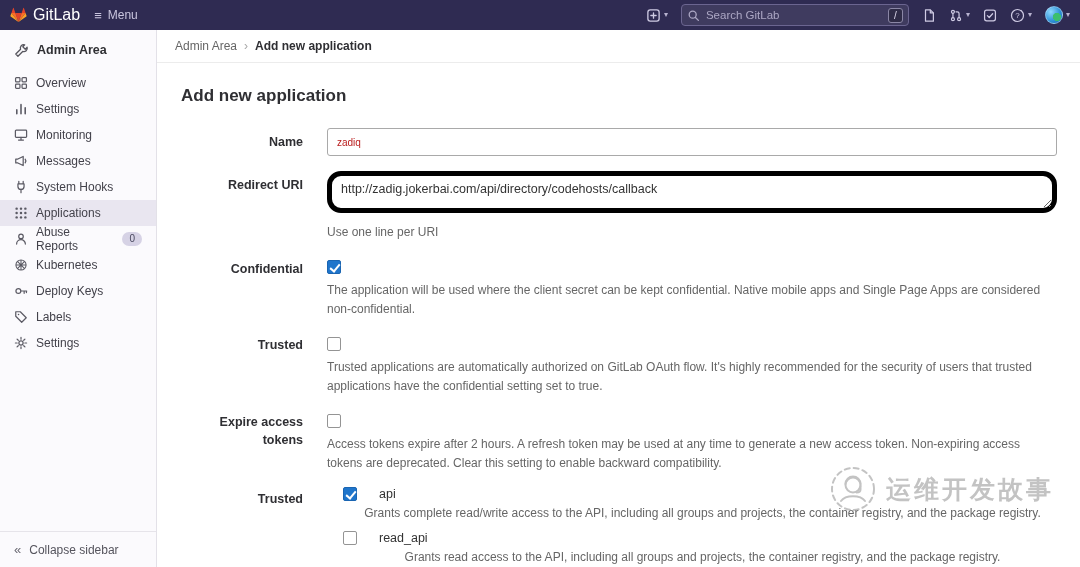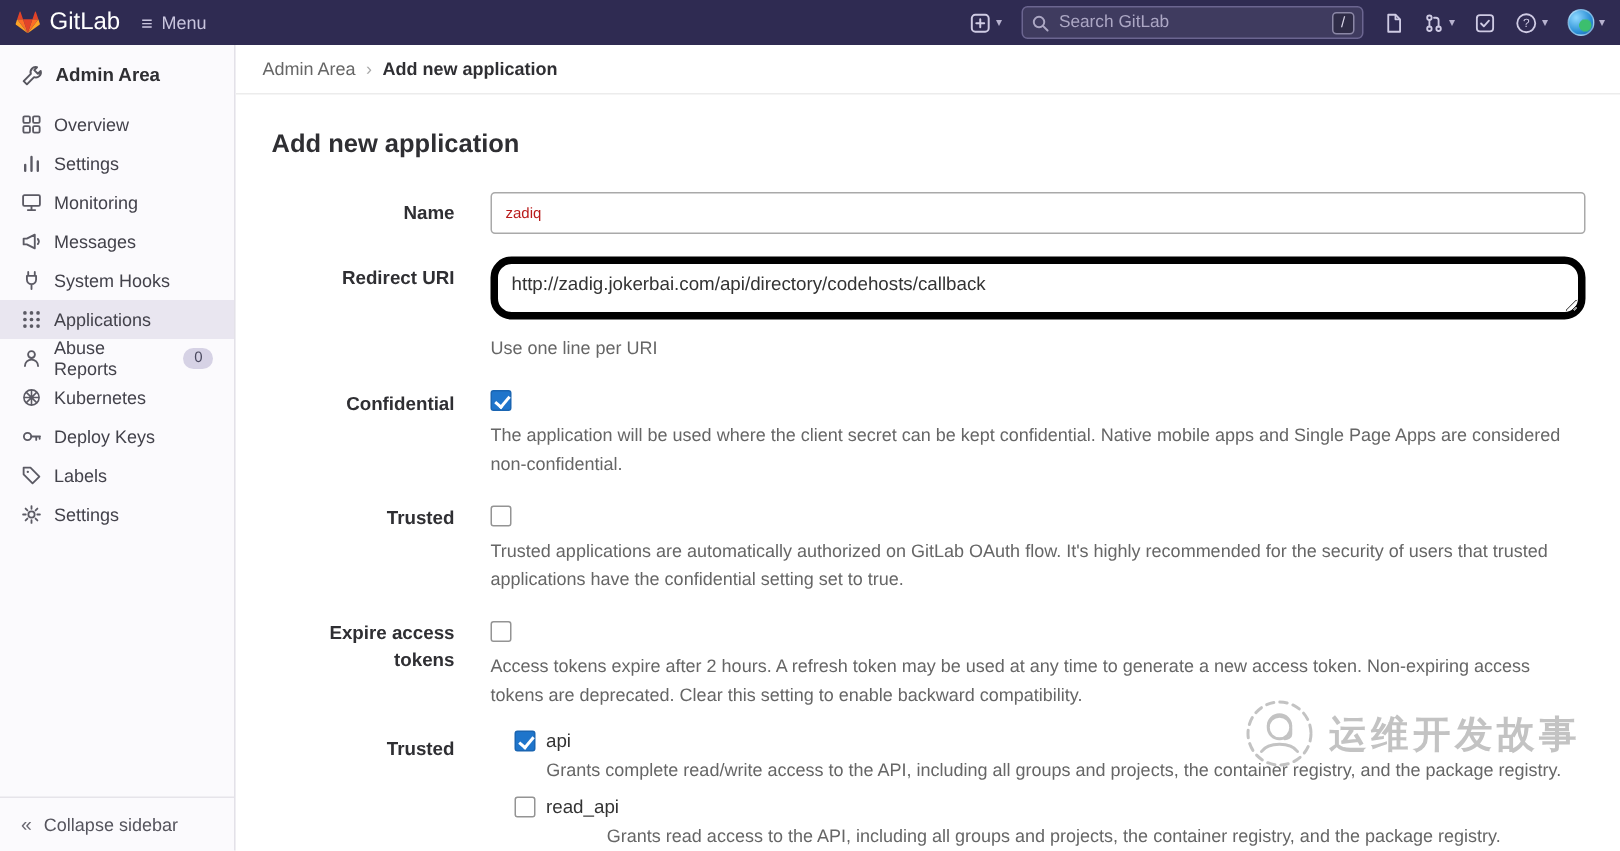--- a/index.html
+++ b/index.html
@@ -100,21 +100,21 @@
     -webkit-appearance:none;appearance:none;width:14px;height:14px;border:1px solid #949494;
     border-radius:2px;background:#fff;position:relative;cursor:pointer;flex:none;display:inline-block;vertical-align:middle;
   }
   .cb:checked{background:#1f75cb;border-color:#1a65b2;}
   .cb:checked::after{
     content:"";position:absolute;left:4px;top:1px;width:4px;height:8px;
     border:solid #fff;border-width:0 2px 2px 0;transform:rotate(40deg);
   }
   .cb-cell{padding-top:3px;}
   .scope{margin-bottom:2px;}
-  .scope-head{display:flex;align-items:center;gap:7px;padding-left:16px;}
+  .scope-head{display:flex;align-items:center;gap:22px;padding-left:16px;}
   .scope-name{font-size:12.5px;color:#333;cursor:pointer;}
   .scope-help{font-size:12px;color:#666;margin:3px 0 9px 21px;line-height:1.5;text-align:center;}
   
   .watermark{
     position:fixed;right:26px;top:466px;display:flex;align-items:center;gap:10px;
     color:#9f9f9f;opacity:.62;pointer-events:none;z-index:40;
   }
   .wm-logo{flex:none;}
   .wm-text{font-size:25px;letter-spacing:3px;font-weight:bold;}
 </style>

